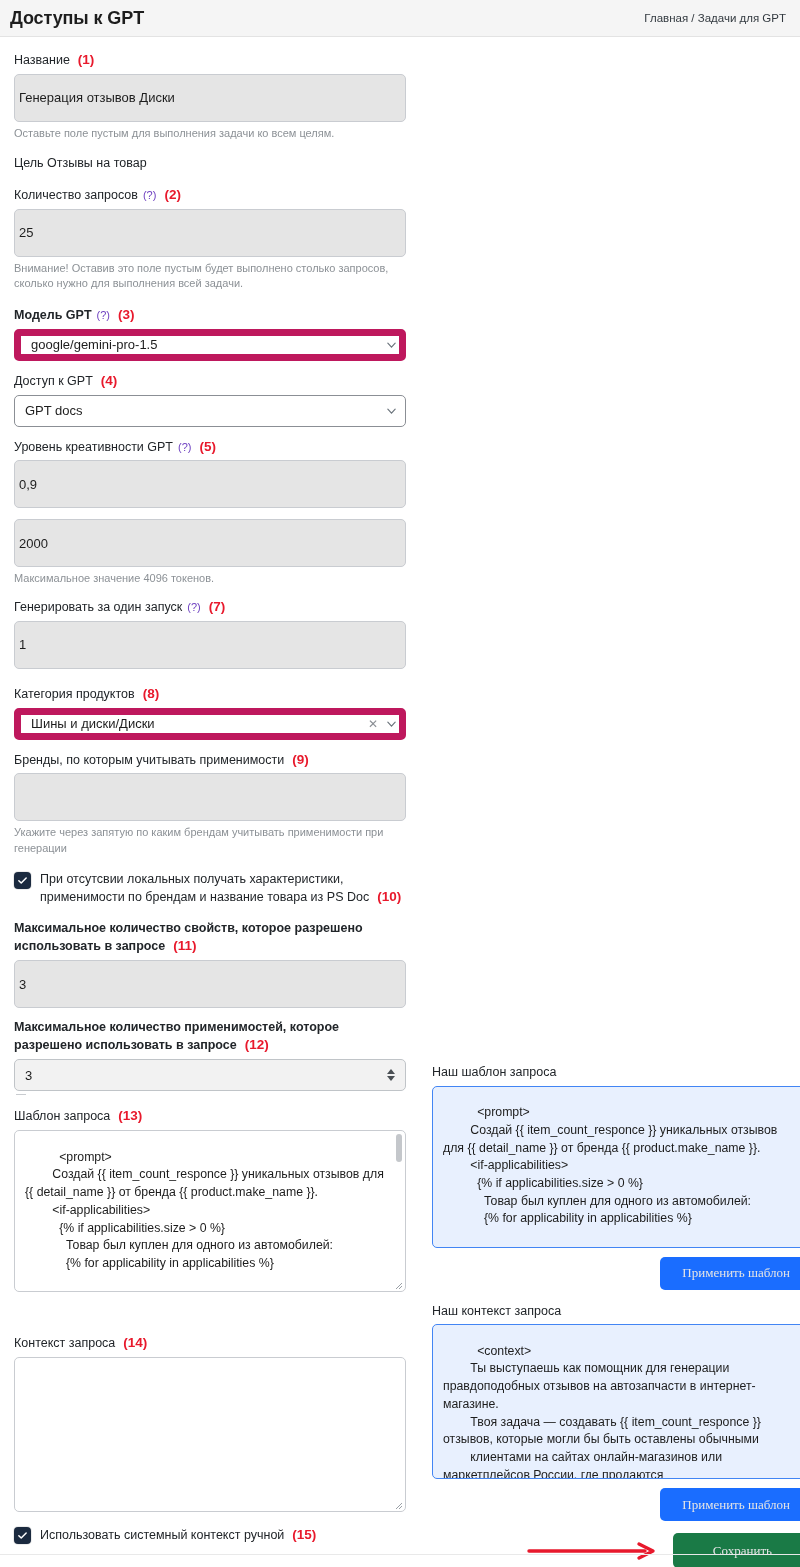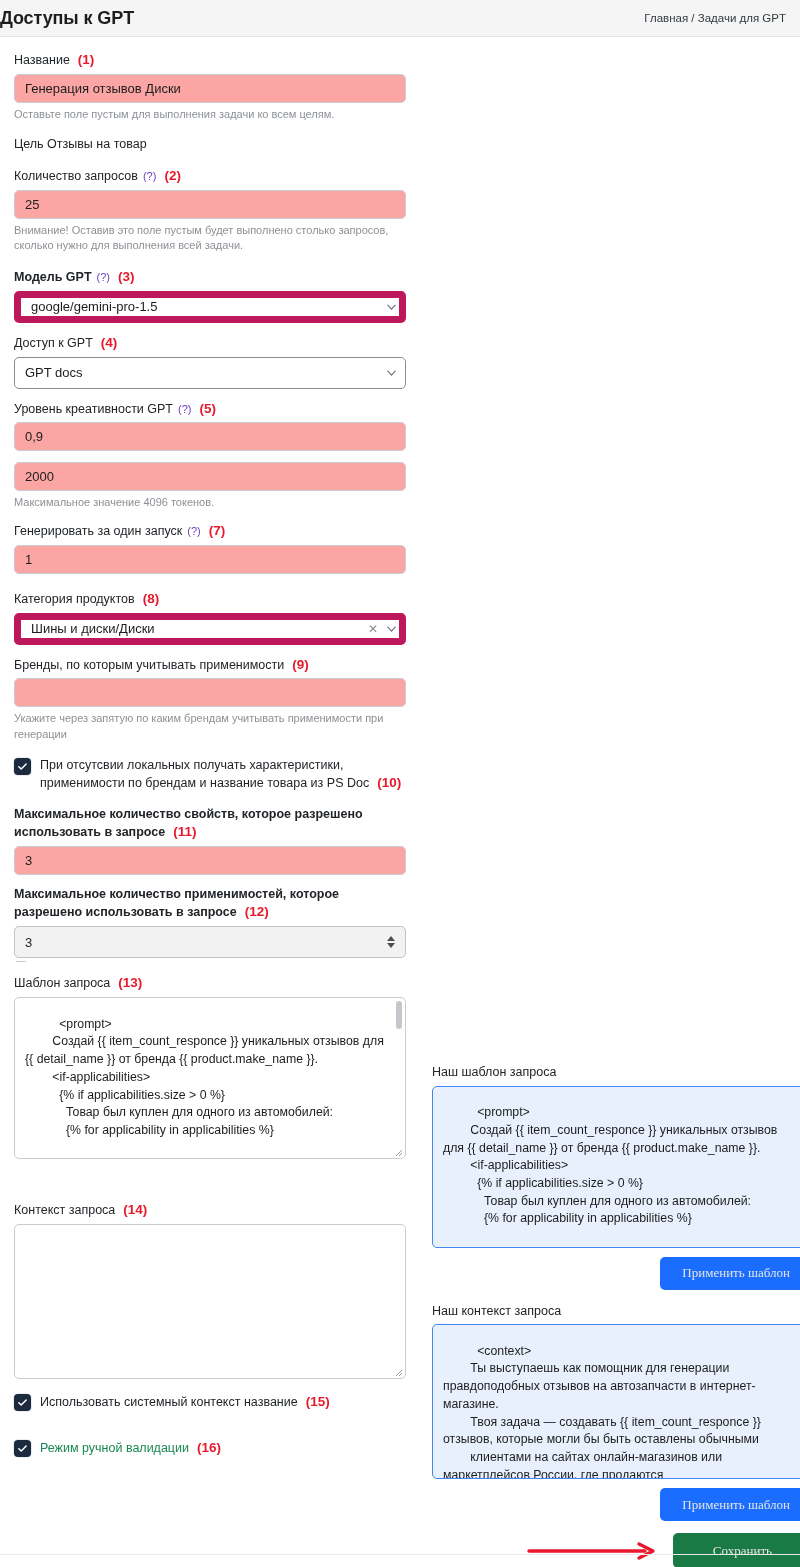--- a/index.html
+++ b/index.html
@@ -17,21 +17,21 @@
   }
 
   
   .page-header {
     height: 37px;
     background: #f5f5f5;
     border-bottom: 1px solid #e3e3e3;
     display: flex;
     align-items: center;
     justify-content: space-between;
-    padding: 0 14px 0 0;
+    padding: 0 14px 0 10px;
   }
   .page-title {
     font-size: 18px;
     font-weight: bold;
     color: #1d1d1d;
     letter-spacing: -0.1px;
   }
   .breadcrumb {
     font-size: 11.5px;
     color: #333a40;
@@ -75,28 +75,28 @@
   }
   .help {
     font-size: 11px;
     color: #8c9196;
     line-height: 1.42;
     margin-top: 4px;
   }
 
   input.txt, .fake-input {
     width: 100%;
-    height: 29px;
+    height: 48px;
     border: 1px solid #c9ccd1;
     border-radius: 5px;
-    padding: 0 10px;
+    padding: 0 4px;
     font-size: 13px;
     font-family: inherit;
     color: #1d1d1d;
-    background: #fca5a5;
+    background: #e5e5e5;
     outline: none;
     display: flex;
     align-items: center;
   }
   .sel-wrap { position: relative; width: 100%; }
   .sel {
     width: 100%;
     height: 32px;
     border: 7px solid #be185d;
     border-radius: 5px;
@@ -412,21 +412,21 @@
         </div>
       </div>
 
       <div class="cbrow" style="margin-top:14px;margin-bottom:28px;">
         <span class="cbox">
           <svg viewBox="0 0 12 12">
             <path d="M2 6.2 L4.6 8.8 L10 3.2" stroke="#fff" stroke-width="1.6" fill="none" stroke-linecap="round" stroke-linejoin="round"></path>
           </svg>
         </span>
         <span class="cblabel">
-          <span>Использовать системный контекст название</span><span class="marker">(15)</span>
+          <span>Использовать системный контекст ручной</span><span class="marker">(15)</span>
         </span>
       </div>
 
       <div class="cbrow">
         <span class="cbox">
           <svg viewBox="0 0 12 12">
             <path d="M2 6.2 L4.6 8.8 L10 3.2" stroke="#fff" stroke-width="1.6" fill="none" stroke-linecap="round" stroke-linejoin="round"></path>
           </svg>
         </span>
         <span class="cblabel green">

